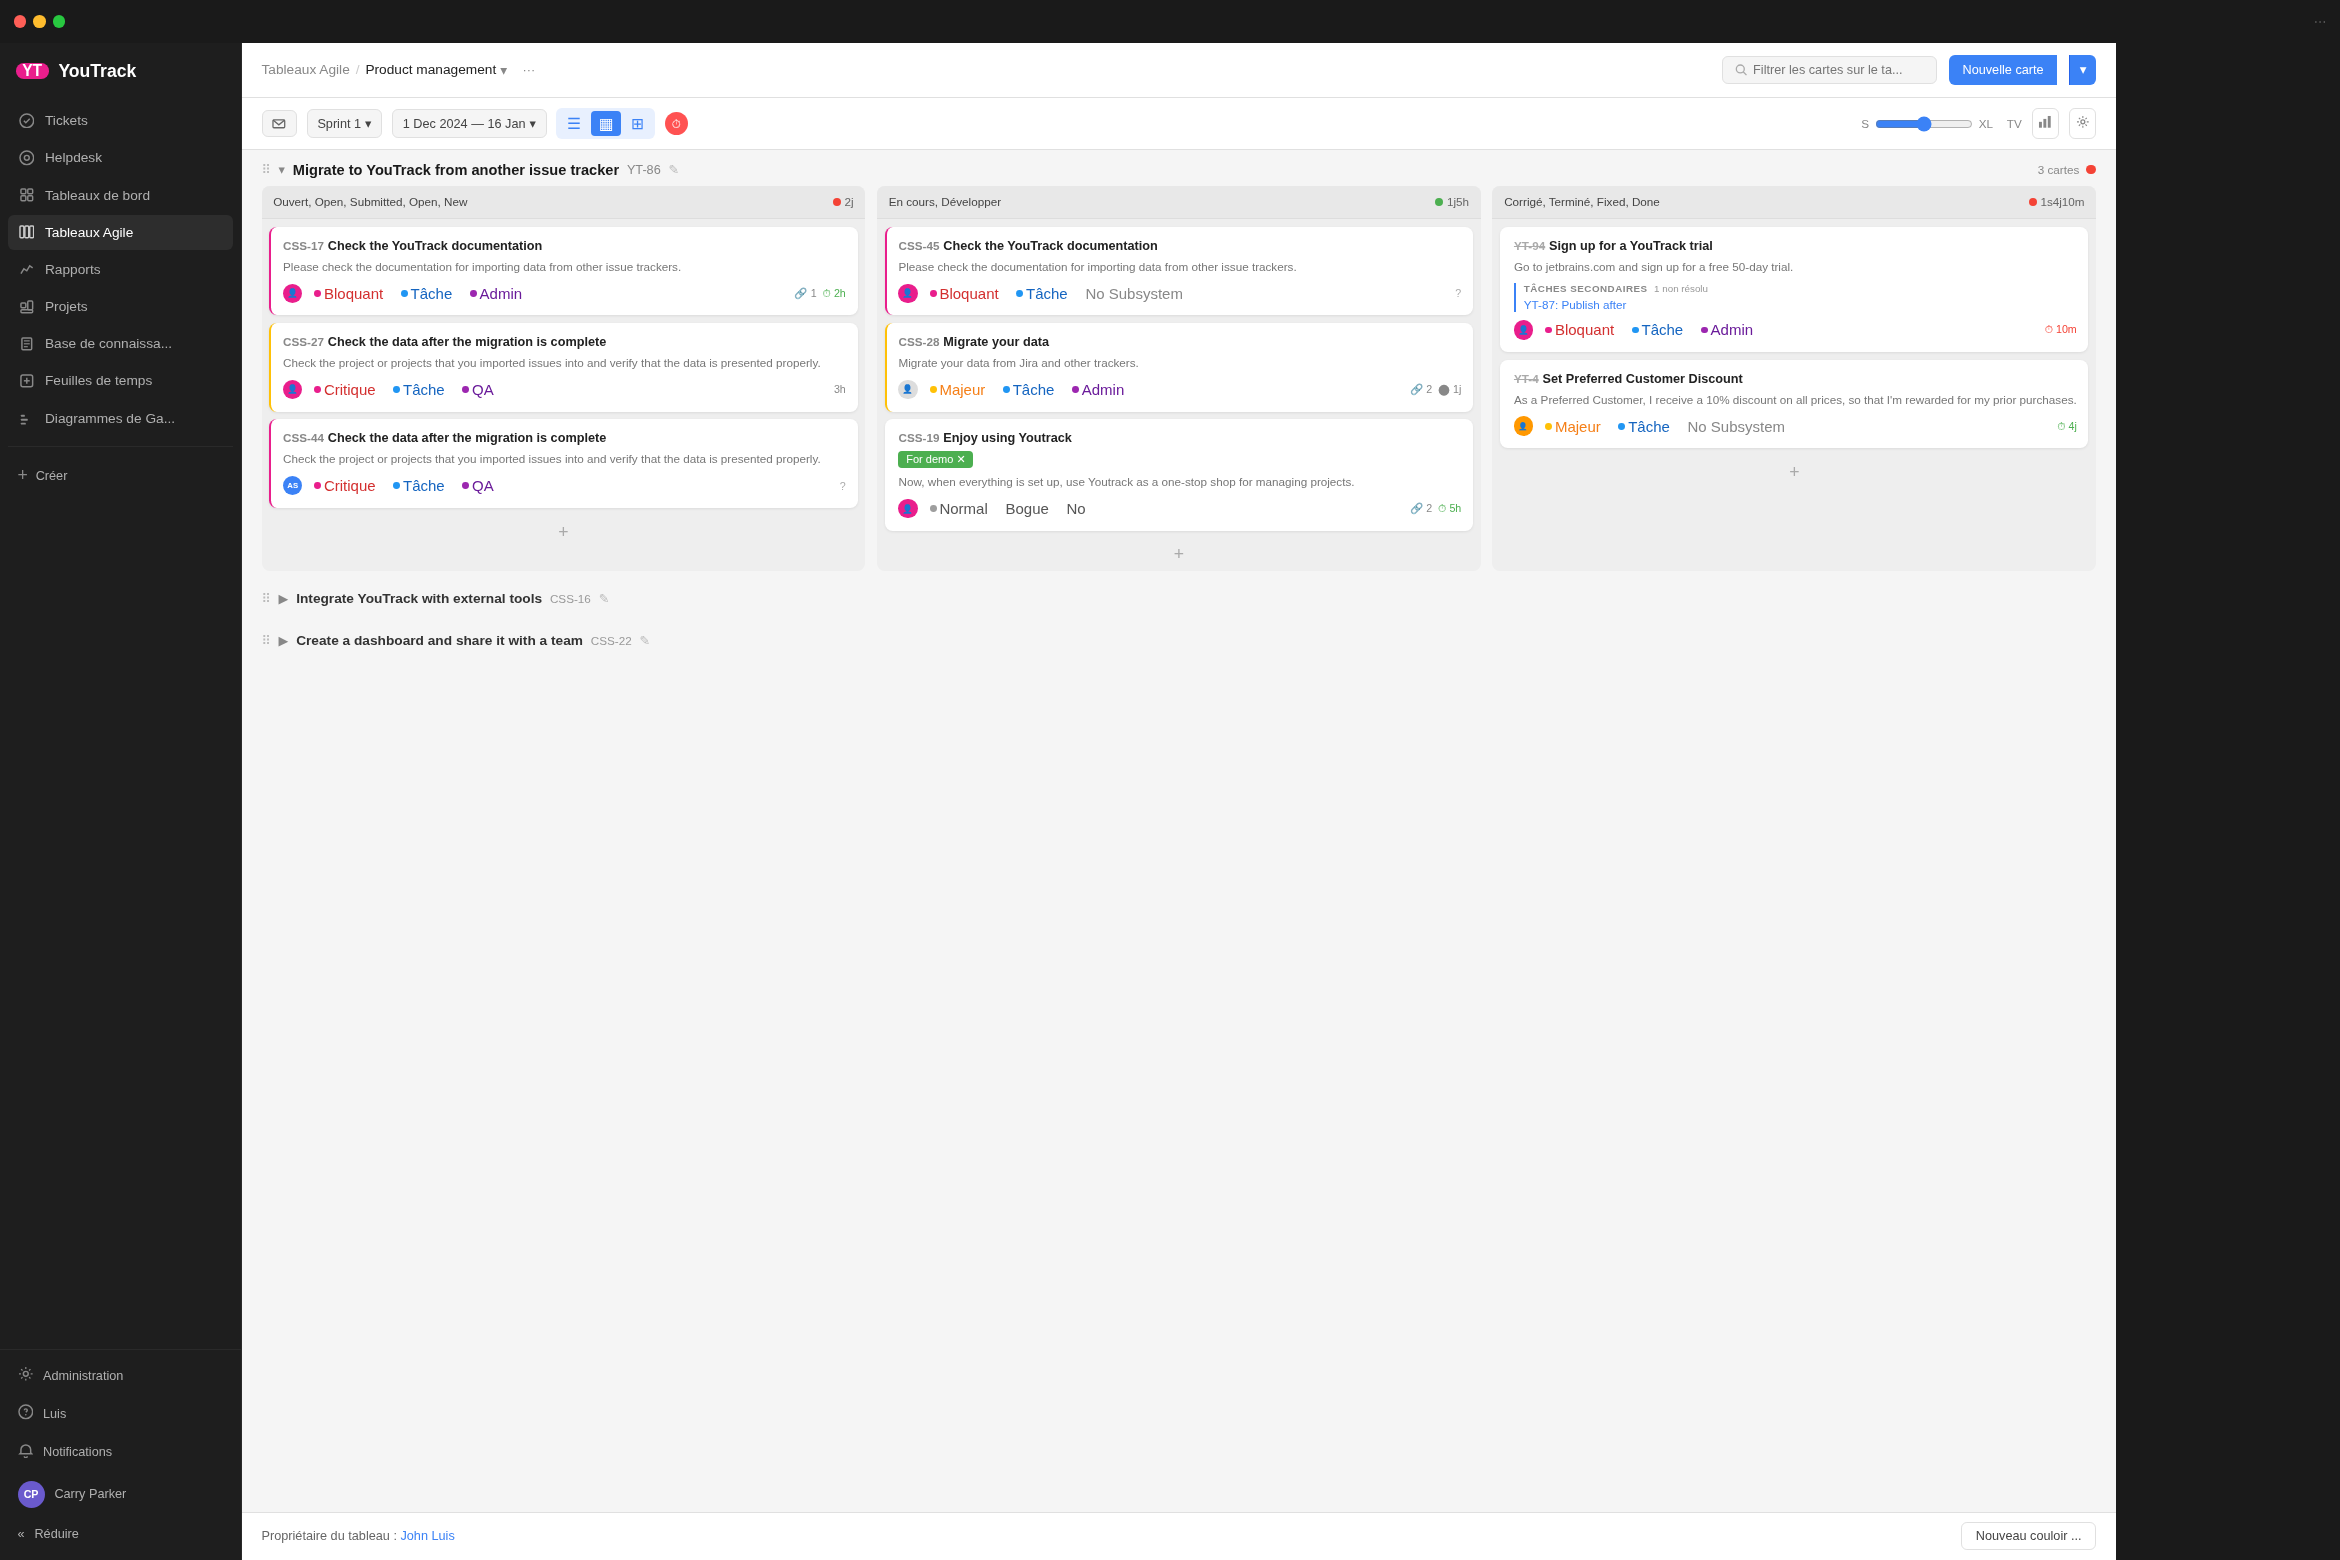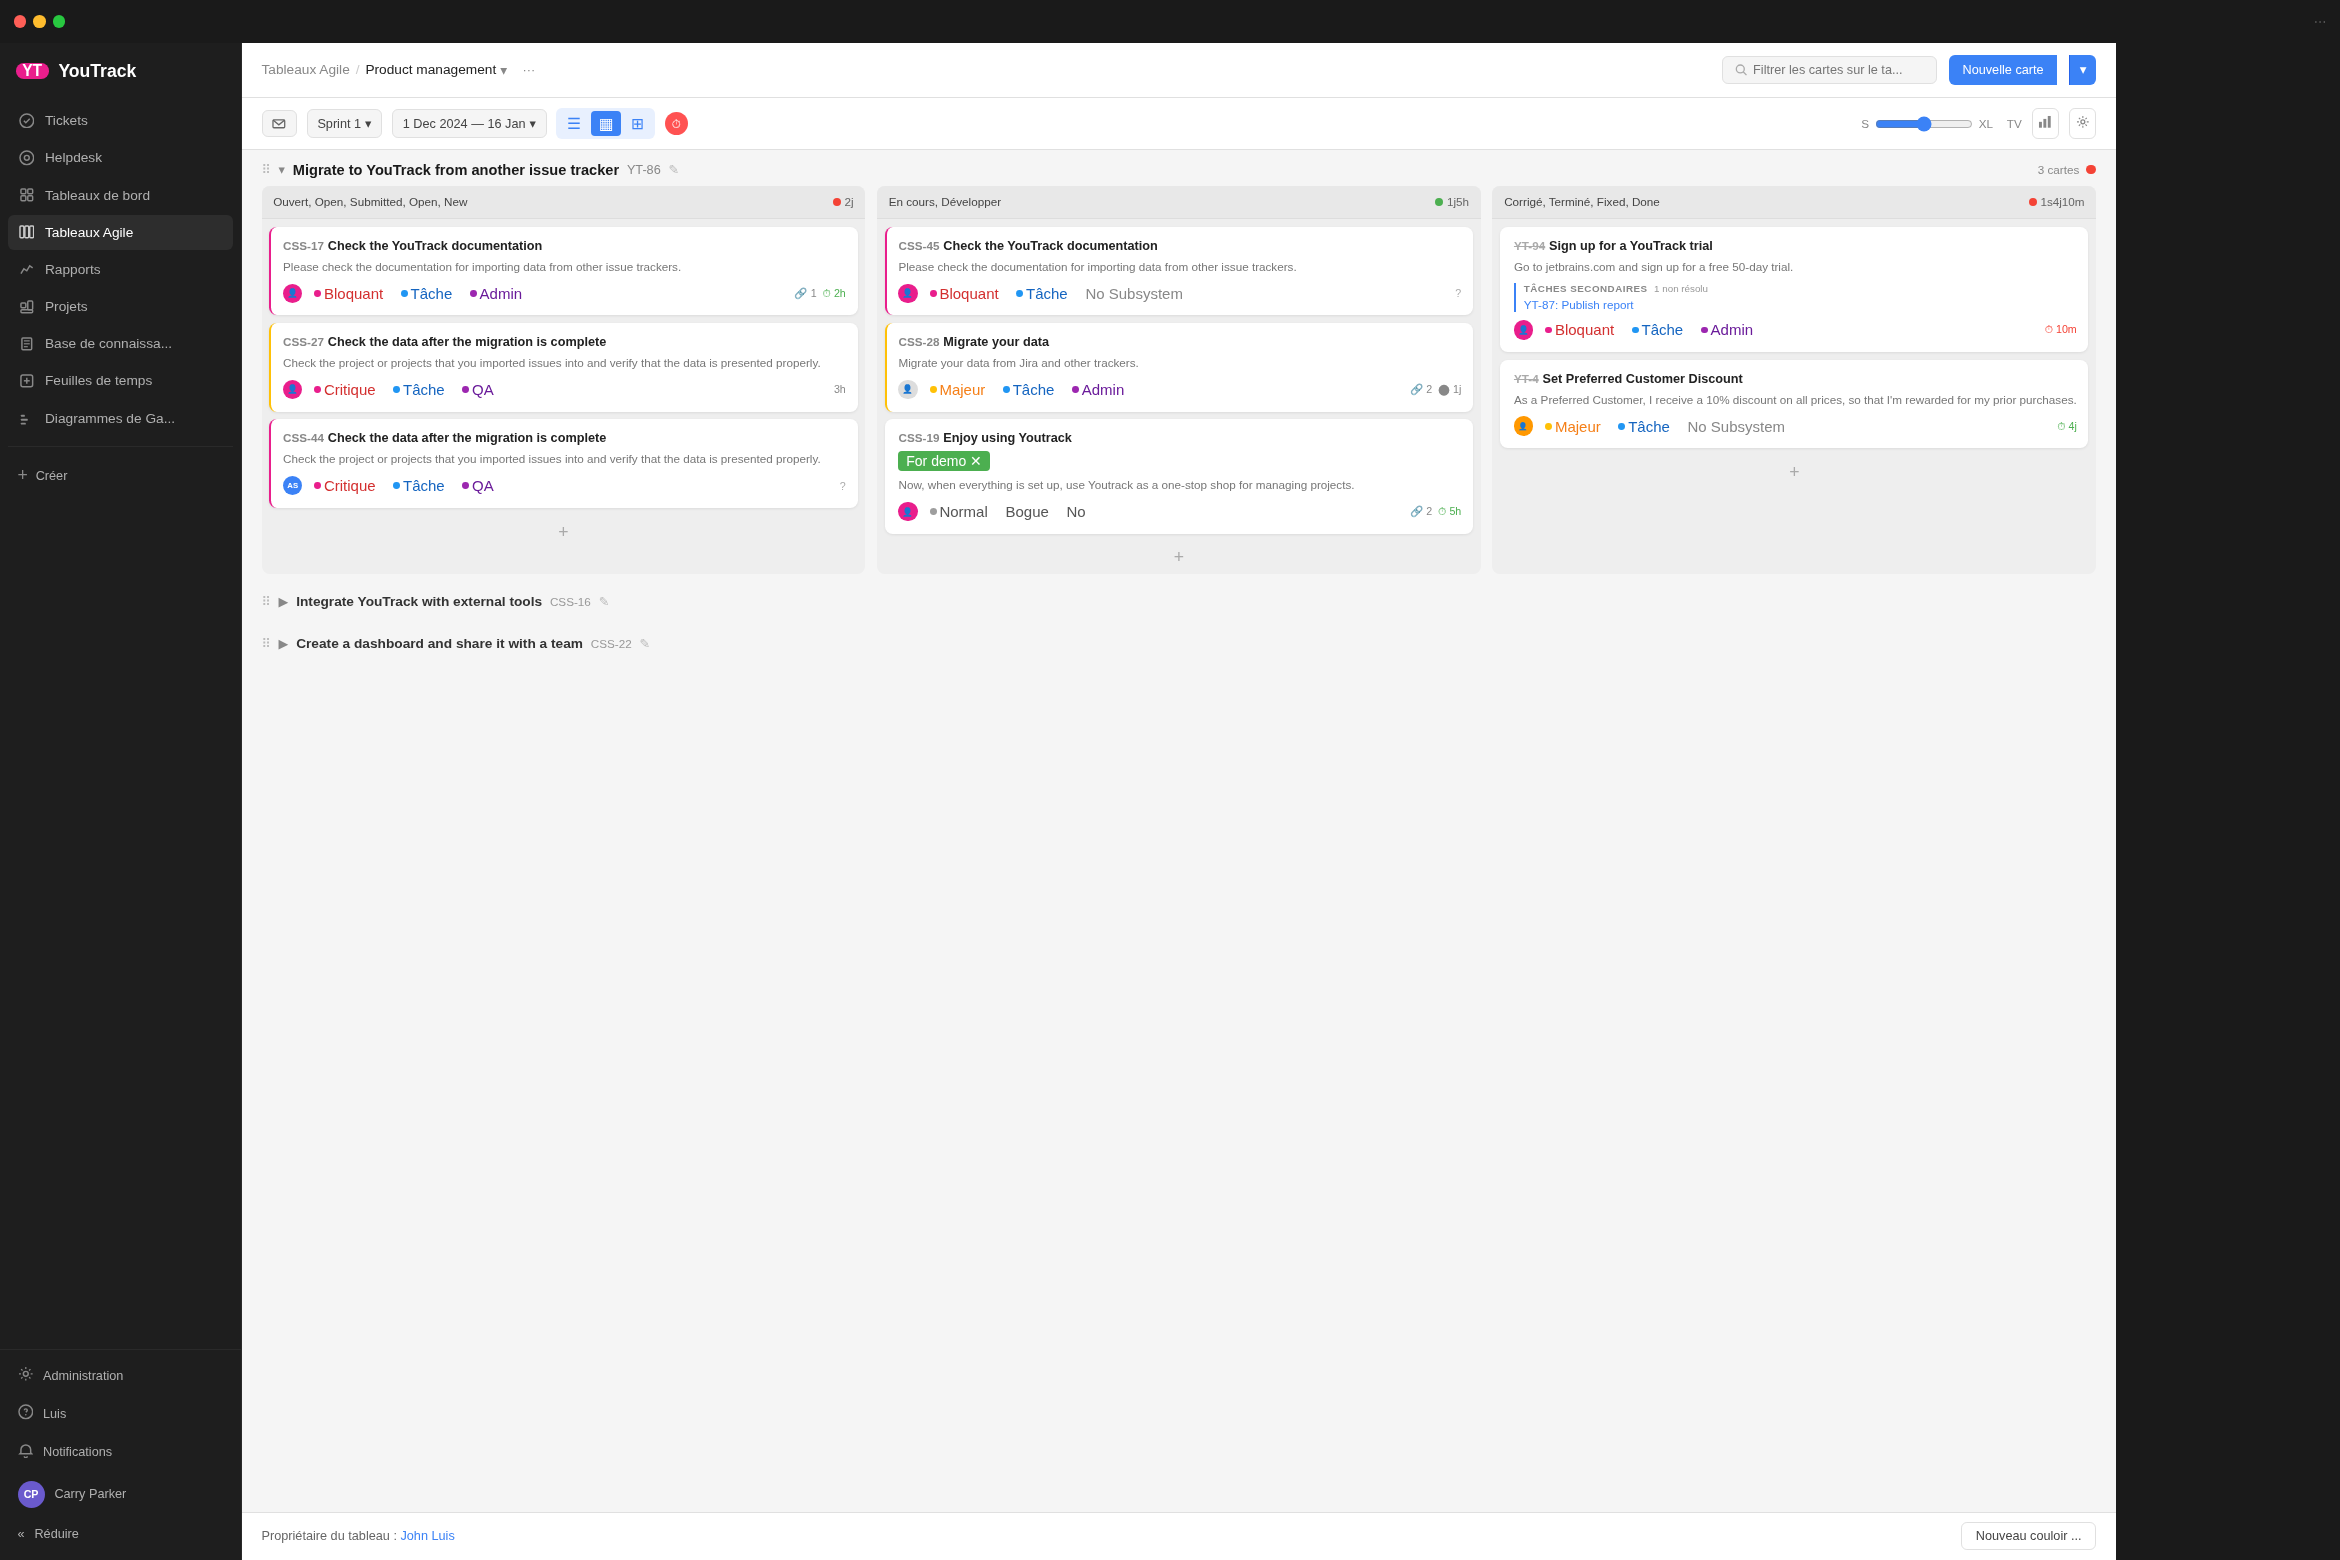--- a/index.html
+++ b/index.html
@@ -398,21 +398,21 @@
       gap: 5.9px;
       margin-left: auto;
       font-size: 10.7px;
       color: #888;
     }
 
     
     .for-demo-tag {
       background: #4caf50;
       color: white;
-      font-size: 14px;
+      font-size: 11px;
       padding: 2px 7.8px;
       border-radius: 3.9px;
       display: inline-flex;
       align-items: center;
       gap: 3.9px;
       font-weight: 500;
     }
 
     
     .subtasks-section {
@@ -892,21 +892,21 @@
             </div>
             <div class="column-cards">
 
               <div class="card">
                 <div class="card-title">
                   <span class="card-id" style="text-decoration:line-through;color:#aaa;">YT-94</span>Sign up for a YouTrack trial
                 </div>
                 <div class="card-desc">Go to jetbrains.com and sign up for a free 50-day trial.</div>
                 <div class="subtasks-section">
                   <div class="subtasks-label">TÂCHES SECONDAIRES &nbsp;<span style="font-weight:400;color:#999;text-transform:none;letter-spacing:0;">1 non résolu</span></div>
-                  <a class="subtask-link">YT-87: Publish report</a>
+                  <a class="subtask-link">YT-87: Publish after</a>
                 </div>
                 <div class="card-footer">
                   <div class="card-avatar" style="background:#e91e8c;color:white;">👤</div>
                   <span class="tag tag-red"><span class="tag-dot dot-pink"></span>Bloquant</span>
                   <span class="tag tag-blue"><span class="tag-dot dot-blue"></span>Tâche</span>
                   <span class="tag tag-purple"><span class="tag-dot dot-purple"></span>Admin</span>
                   <div class="card-meta">
                     <span style="color:#f44336;">⏱ 10m</span>
                   </div>
                 </div>

